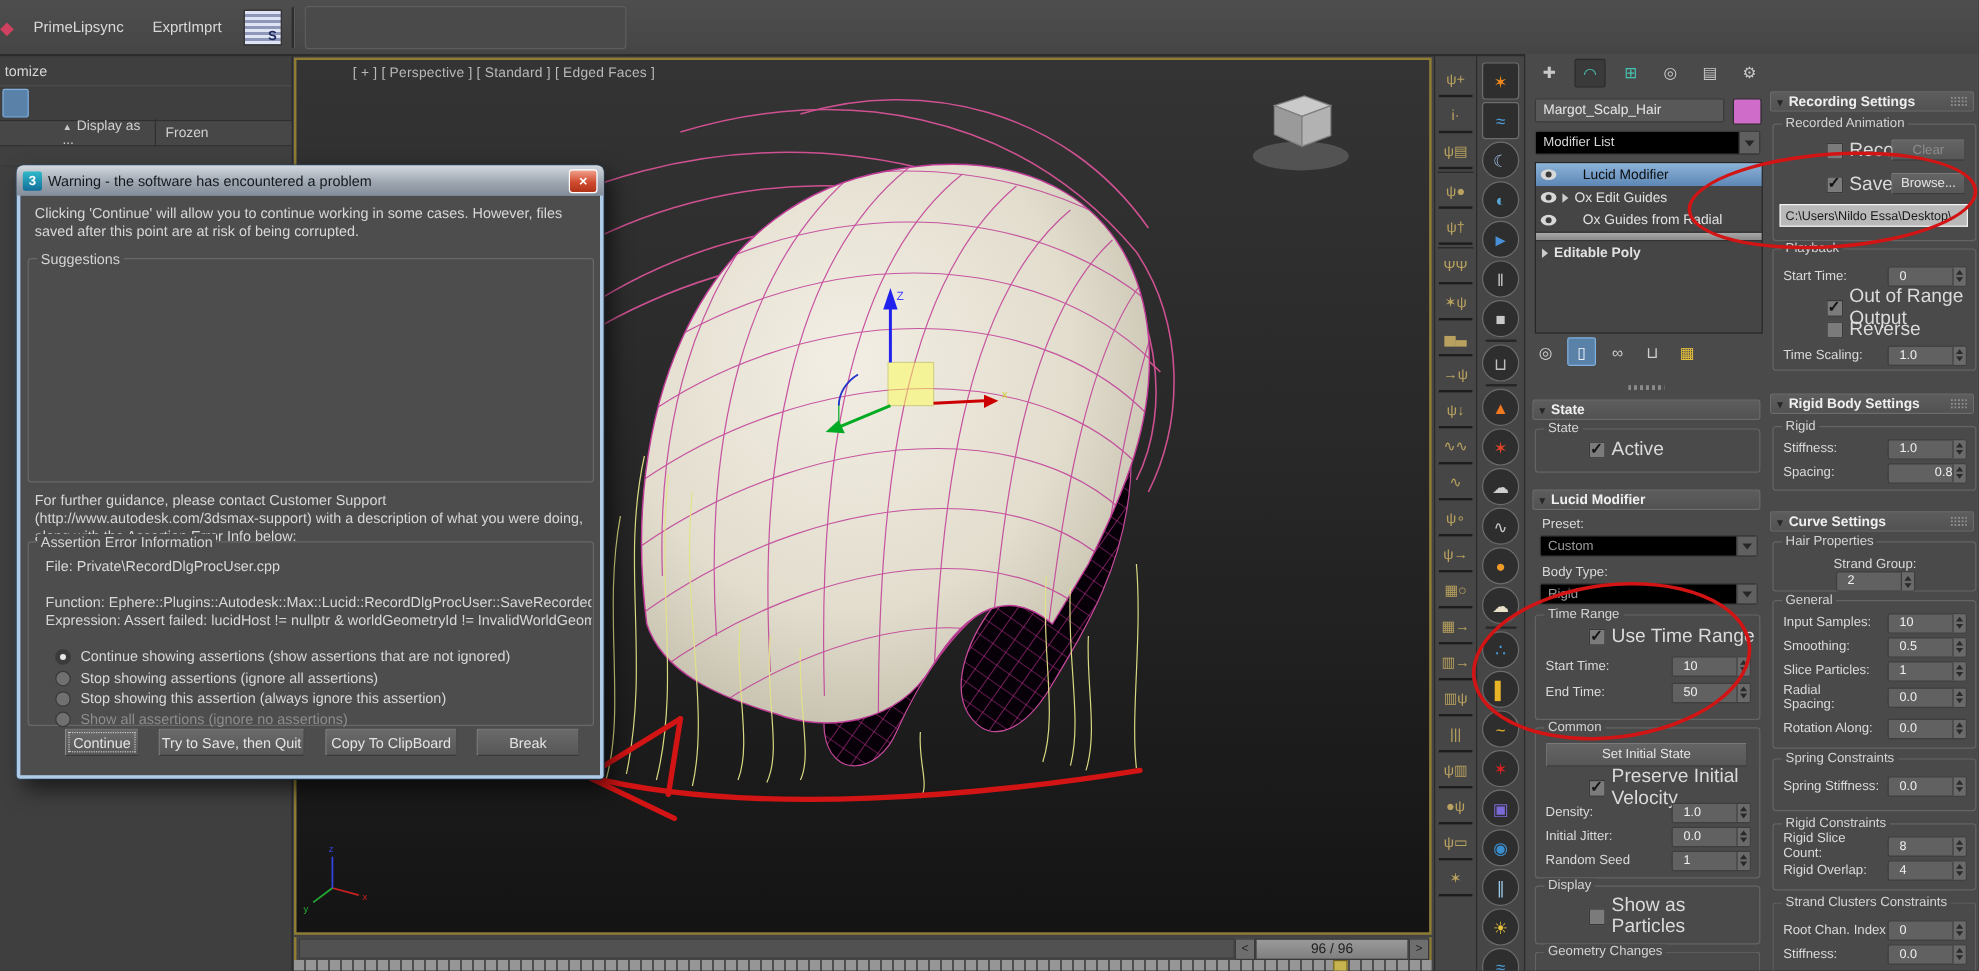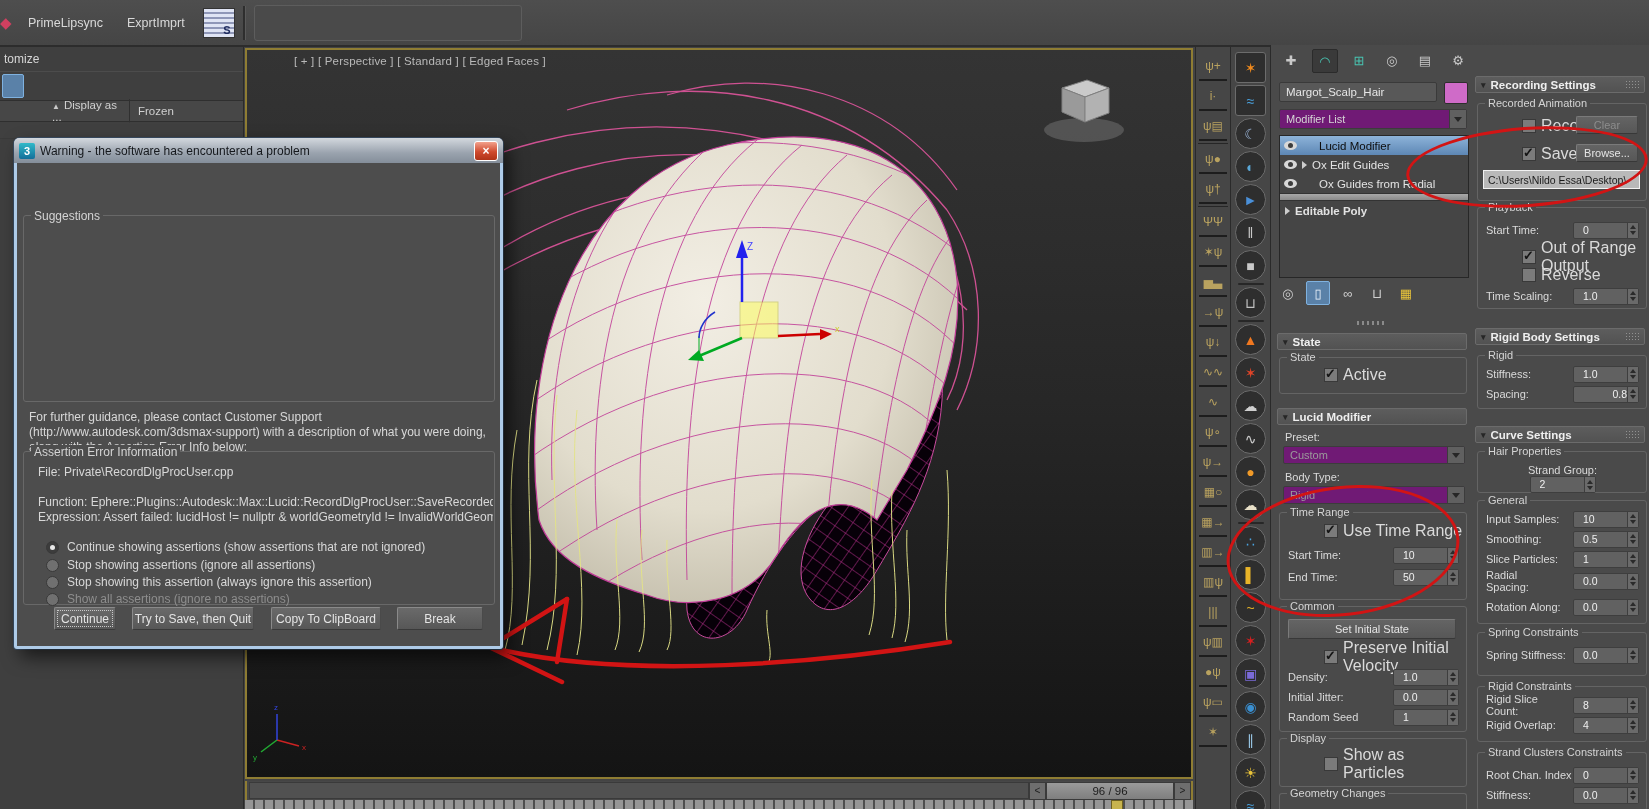--- a/index.html
+++ b/index.html
@@ -43,21 +43,21 @@
   .bicon.sq{border-radius:3px;}
   .bicon.sep{height:2px;border-radius:1px;background:#272727;border:none;width:26px;}
   
   #cmdpanel{left:1270px;top:45px;width:379px;height:764px;background:#4a4a4a;border-left:1px solid #2a2a2a;color:#d8d8d8;font-size:11px;}
   .ctabs{position:absolute;left:8px;top:4px;display:flex;gap:9px;}
   .ctab{width:24px;height:22px;display:flex;align-items:center;justify-content:center;border-radius:2px;font-size:13px;color:#c9c9c9;}
   .ctab.on{background:#3a3a3a;border:1px solid #2b2b2b;}
   #objname{position:absolute;left:8px;top:37px;width:158px;height:20px;background:#585858;border:1px solid #3a3a3a;border-radius:2px;color:#e6e6e6;font-size:11.5px;display:flex;align-items:center;padding-left:6px;box-sizing:border-box;}
   #objcolor{position:absolute;left:173px;top:37px;width:22px;height:20px;background:#cf6bc8;border:1px solid #2e2e2e;border-radius:2px;}
   #modlist{position:absolute;left:8px;top:64px;width:188px;height:20px;}
-  .dd{background:#701a75;border:1px solid #3c3c3c;border-radius:2px;color:#d6d6d6;font-size:11px;display:flex;align-items:center;padding-left:6px;height:100%;box-sizing:border-box;}
+  .dd{background:#000000;border:1px solid #3c3c3c;border-radius:2px;color:#d6d6d6;font-size:11px;display:flex;align-items:center;padding-left:6px;height:100%;box-sizing:border-box;}
   .dd.dis{color:#9b9b9b;}
   .dar{margin-left:auto;width:16px;align-self:stretch;background:#606060;border-left:1px solid #3c3c3c;display:flex;align-items:center;justify-content:center;}
   .dar i{width:0;height:0;border-left:4px solid transparent;border-right:4px solid transparent;border-top:5px solid #262626;}
   #stack{position:absolute;left:8px;top:90px;width:188px;height:141px;background:#454545;border:1px solid #272727;}
   .srow{height:19px;display:flex;align-items:center;gap:4px;padding-left:4px;font-size:11.5px;color:#e2e2e2;}
   .srow.sel{background:linear-gradient(#8db3d9,#5d87b5);color:#0d0d0d;}
   .srow .tri{width:0;height:0;border-top:4px solid transparent;border-bottom:4px solid transparent;border-left:5px solid #cdcdcd;margin:0 1px;}
   .srow.base{font-weight:bold;}
   .sdivider{height:6px;background:linear-gradient(#a8a8a8,#8a8a8a);border-top:1px solid #333;border-bottom:1px solid #333;}
   .eye{width:13px;height:9px;border-radius:50%;background:#d8d8d8;position:relative;display:inline-block;flex:none;}
@@ -835,20 +835,21 @@
     </div>
   </div>
 
   <div class="abs" id="dialog" style="z-index:20;">
     <div id="dlgtitle">
       <span id="dlgicon">3</span>
       <span class="t">Warning - the software has encountered a problem</span>
       <span id="dlgclose">×</span>
     </div>
     <div id="dlgbody">
+      <div class="para" style="left:12px;top:8px;width:462px;">Clicking 'Continue' will allow you to continue working in some cases. However, files saved after this point are at risk of being corrupted.</div>
       <div class="grp" style="left:6px;top:52px;width:470px;height:185px;">
         <span class="glab">Suggestions</span>
         <div class="sgp" style="position:absolute;left:14px;top:15px;width:442px;">
 
         <p></p>
             <p></p>
             <p></p>
             <p></p>
           </div>
       </div>

